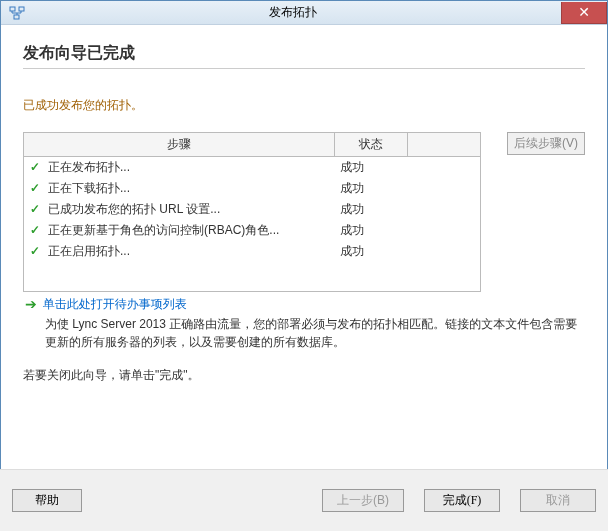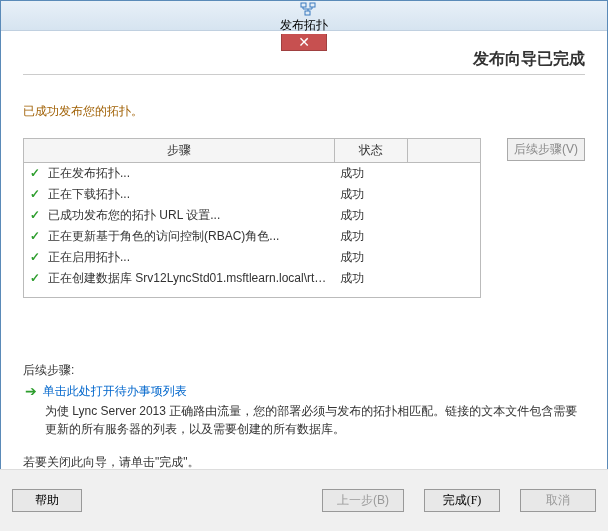--- a/index.html
+++ b/index.html
@@ -6,27 +6,26 @@
     body {
       font-family: "Microsoft YaHei", "Segoe UI", Tahoma, sans-serif;
       font-size: 12px;
       background: #fff;
       width: 608px;
       height: 531px;
       overflow: hidden;
       border: 1px solid #5a8ab8;
     }
     .titlebar {
-      height: 30px;
+      height: 24px;
       background: linear-gradient(#e8f0f8, #d6e4f0);
       border-bottom: 1px solid #c0d0e0;
       display: flex;
       align-items: center;
       position: relative;
-      flex-direction: column;
     }
     .title-icon {
       width: 16px; height: 16px;
       margin-left: 8px;
       display: flex; align-items: center; justify-content: center;
     }
     .title-text {
       flex: 1;
       text-align: center;
       font-size: 12px;
@@ -44,21 +43,20 @@
       cursor: pointer;
     }
     .content {
       padding: 18px 22px 10px 22px;
     }
     .header-title {
       font-size: 16px;
       font-weight: bold;
       color: #333;
       margin-bottom: 4px;
-      text-align: right;
     }
     .divider {
       border: none;
       border-top: 1px solid #ccc;
       margin-bottom: 28px;
     }
     .success-msg {
       font-size: 12px;
       margin-bottom: 18px;
       color: #a16207;
@@ -223,34 +221,28 @@
         <tr class="tbody-row">
           <td><span class="check">✓</span><span>正在更新基于角色的访问控制(RBAC)角色...</span></td>
           <td>成功</td>
           <td></td>
         </tr>
         <tr class="tbody-row">
           <td><span class="check">✓</span><span>正在启用拓扑...</span></td>
           <td>成功</td>
           <td></td>
         </tr>
-        <tr class="tbody-row">
-          <td><span class="check">✓</span><span>正在创建数据库 Srv12LyncStd01.msftlearn.local\rtc...</span></td>
-          <td>成功</td>
-          <td></td>
-        </tr>
         <tr>
             <td colspan="3" style="height:100%"></td>
           </tr>
       </tbody>
     </table>
     <button class="viewlog-btn" disabled="">后续步骤(V)</button>
   </div>
 
-  <div class="next-steps">后续步骤:</div>
   <div class="arrow-link-row">
     <span class="arrow-icon">➔</span>
     <span class="link">单击此处打开待办事项列表</span>
   </div>
   <div class="desc">为使 Lync Server 2013 正确路由流量，您的部署必须与发布的拓扑相匹配。链接的文本文件包含需要更新的所有服务器的列表，以及需要创建的所有数据库。</div>
 
   <div class="close-hint">若要关闭此向导，请单击"完成"。</div>
 </div>
 
 <div class="button-bar">

